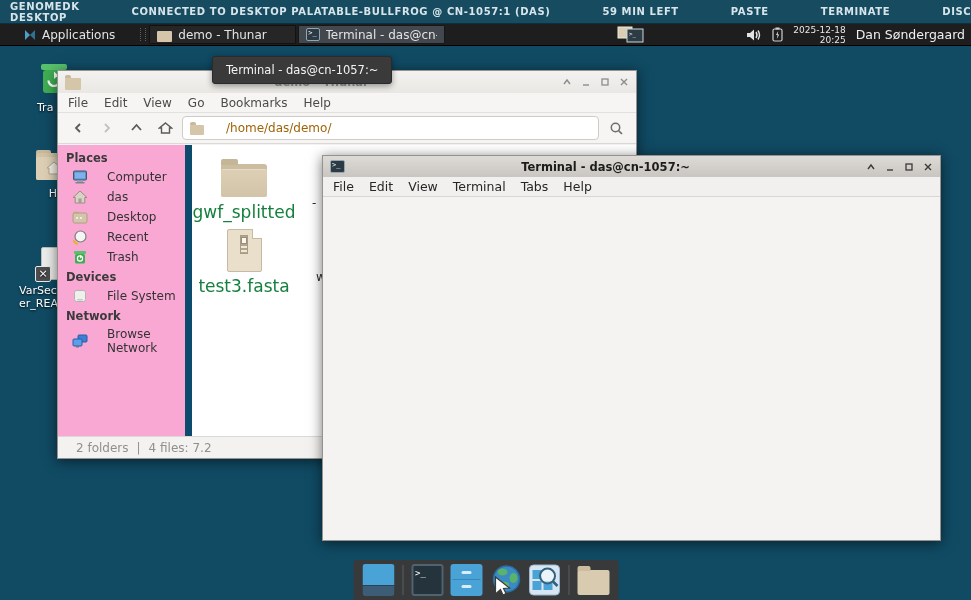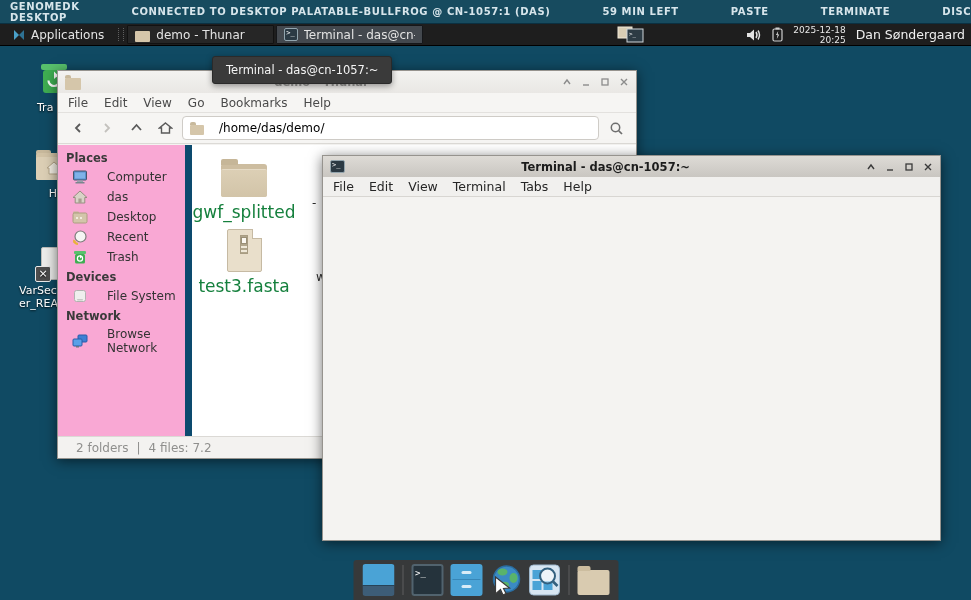--- a/index.html
+++ b/index.html
@@ -10,21 +10,21 @@
   .topbar{position:absolute;top:0;left:0;width:971px;height:24px;background:#174b5f;
     border-bottom:1px solid #0b3041;display:flex;align-items:center;box-sizing:border-box;
     padding:0 8px 0 10px;color:#d7e5eb;font-size:10px;font-weight:bold;letter-spacing:.6px;}
   .topbar .brand{margin-right:auto;}
   .topbar .tb-item{margin-left:32px;white-space:nowrap;padding-left:20px;}
   .topbar .tb-btn{cursor:default;}
 
   
   .taskbar{position:absolute;top:24px;left:0;width:971px;height:22px;background:#1e1e1e;
     border-bottom:1px solid #000;display:flex;align-items:stretch;color:#e3e3e3;font-size:12px;box-sizing:border-box;}
-  .apps{display:flex;align-items:center;gap:5px;padding:0 12px;}
+  .apps{display:flex;align-items:center;gap:5px;padding:0 23px;}
   .grip{width:4px;margin:4px 2px;border-left:1px dotted #5f5f5f;border-right:1px dotted #5f5f5f;}
   .taskbtn{display:flex;align-items:center;gap:6px;box-sizing:border-box;width:147px;margin:1px 1px;
     padding:0 7px;background:#262626;border:1px solid #121212;border-radius:1px;overflow:hidden;}
   .taskbtn span{white-space:nowrap;overflow:hidden;text-overflow:clip;}
   .taskbtn.active{background:#43484e;border-color:#15171a;}
   .tray{margin-left:auto;display:flex;align-items:center;gap:10px;padding-right:6px;}
   .tray-windows{margin-right:92px;}
   .clock{display:flex;flex-direction:column;align-items:flex-end;font-size:9px;line-height:10px;color:#e9e9e9;}
   .user{font-size:12.5px;color:#f0f0f0;}
 
@@ -52,21 +52,21 @@
 
   
   .thunar{left:57px;top:70px;width:580px;height:389px;z-index:2;}
   .thunar .titlebar{background:linear-gradient(#f3f2f0,#e9e7e4);}
   .thunar .title{color:#9b9a98;}
   .thunar .menubar{height:20px;background:#f6f5f3;color:#4a4a4a;gap:16px;border-bottom:1px solid #e3e1de;}
   .toolbar{height:31px;display:flex;align-items:center;gap:5px;padding:0 8px;background:#f6f5f3;
     border-bottom:1px solid #dcdad6;box-sizing:border-box;}
   .navbtn{width:24px;height:22px;display:flex;align-items:center;justify-content:center;border-radius:3px;}
   .pathfield{flex:1;height:22px;background:#fff;border:1px solid #cfccc7;border-radius:4px;display:flex;
-    align-items:center;gap:15px;padding:0 7px;font-size:12px;color:#000000;}
+    align-items:center;gap:22px;padding:0 7px;font-size:12px;color:#a16207;}
   .thunar-body{position:absolute;left:0;right:0;top:74px;bottom:22px;display:flex;}
   .sidebar{width:127px;background:#f9a8d4;border-right:7px solid #0c4a6e;padding-top:3px;font-size:12px;color:#333;overflow:hidden;}
   .side-h{font-weight:bold;font-size:11.5px;color:#3a3a3a;padding:3px 8px 2px 8px;}
   .side-i{display:flex;align-items:center;gap:19px;padding:2px 4px 2px 14px;}
   .side-i svg{flex:0 0 auto;}
   .files{flex:1;background:#fff;position:relative;overflow:hidden;}
   .fitem{position:absolute;width:92px;display:flex;flex-direction:column;align-items:center;font-size:17px;color:#15803d;}
   .frag{position:absolute;font-size:12px;color:#2d2d2d;}
   .statusbar{position:absolute;left:0;right:0;bottom:0;height:22px;background:#f3f2f0;border-top:1px solid #dbd9d5;
     display:flex;align-items:center;gap:8px;padding-left:18px;font-size:12px;color:#8f8f8d;box-sizing:border-box;}

